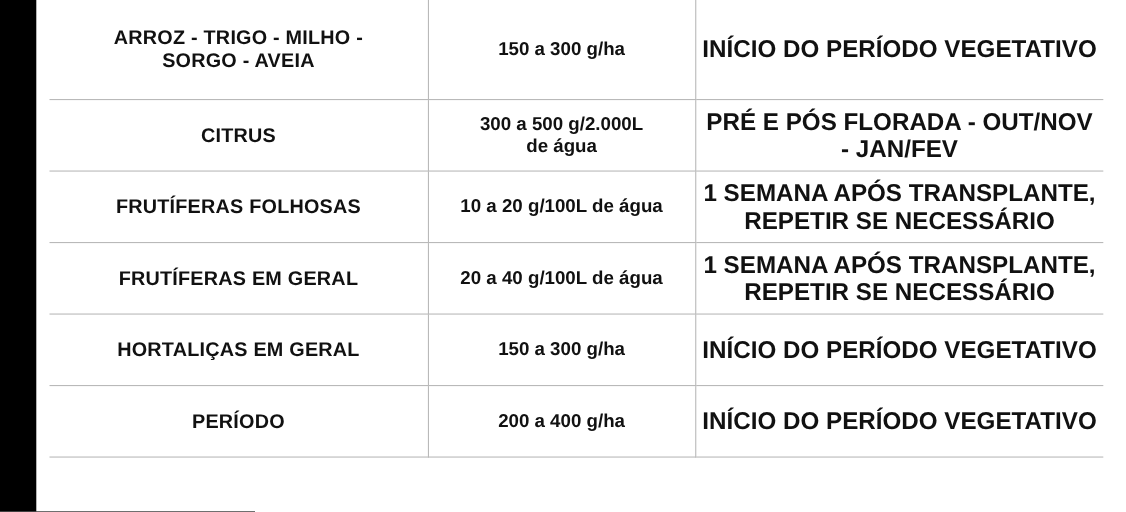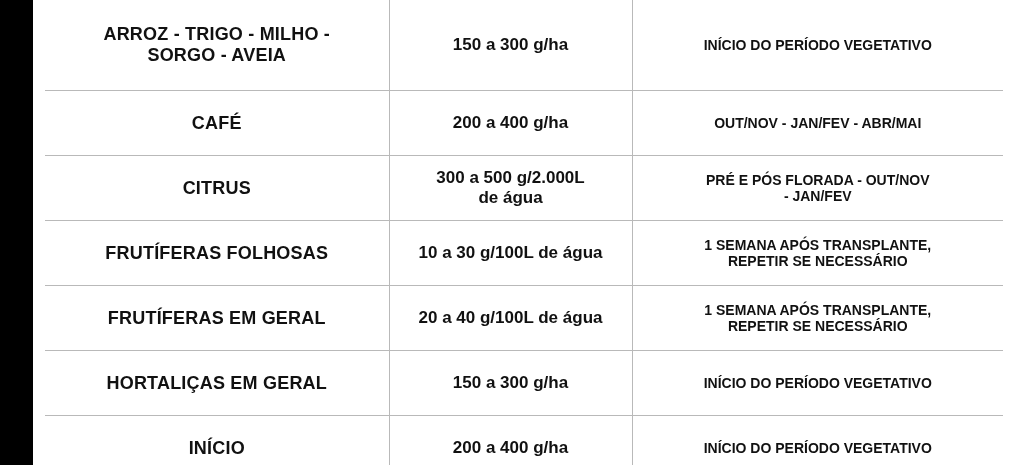--- a/index.html
+++ b/index.html
@@ -54,21 +54,21 @@
   table.dosage-table td.cell-crop {
     border-right: 1px solid #b9b9b9;
     font-size: 18px;
     letter-spacing: 0.2px;
   }
   table.dosage-table td.cell-dose {
     border-right: 1px solid #b9b9b9;
     font-size: 17px;
   }
   table.dosage-table td.cell-timing {
-    font-size: 14px;
+    font-size: 22px;
   }
   table.dosage-table tr:first-child td {
     border-top: none;
   }
   table.dosage-table tr.row-tall td {
     height: 78px;
   }
   table.dosage-table tr.row-mid td {
     height: 52px;
   }
@@ -97,52 +97,41 @@
             <span class="line-break">SORGO - AVEIA</span>
           </td>
           <td class="cell-dose">
             <span class="line-break">150 a 300 g/ha</span>
           </td>
           <td class="cell-timing">
             <span class="line-break">INÍCIO DO PERÍODO VEGETATIVO</span>
           </td>
         </tr>
 
-        <tr class="row-std">
-          <td class="cell-crop">
-            <span class="line-break">CAFÉ</span>
-          </td>
-          <td class="cell-dose">
-            <span class="line-break">200 a 400 g/ha</span>
-          </td>
-          <td class="cell-timing">
-            <span class="line-break">OUT/NOV - JAN/FEV - ABR/MAI</span>
-          </td>
-        </tr>
 
         <tr class="row-mid">
           <td class="cell-crop">
             <span class="line-break">CITRUS</span>
           </td>
           <td class="cell-dose">
             <span class="line-break">300 a 500 g/2.000L</span>
             <span class="line-break">de água</span>
           </td>
           <td class="cell-timing">
             <span class="line-break">PRÉ E PÓS FLORADA - OUT/NOV</span>
             <span class="line-break">- JAN/FEV</span>
           </td>
         </tr>
 
         <tr class="row-mid">
           <td class="cell-crop">
             <span class="line-break">FRUTÍFERAS FOLHOSAS</span>
           </td>
           <td class="cell-dose">
-            <span class="line-break">10 a 30 g/100L de água</span>
+            <span class="line-break">10 a 20 g/100L de água</span>
           </td>
           <td class="cell-timing">
             <span class="line-break">1 SEMANA APÓS TRANSPLANTE,</span>
             <span class="line-break">REPETIR SE NECESSÁRIO</span>
           </td>
         </tr>
 
         <tr class="row-mid">
           <td class="cell-crop">
             <span class="line-break">FRUTÍFERAS EM GERAL</span>
@@ -163,21 +152,21 @@
           <td class="cell-dose">
             <span class="line-break">150 a 300 g/ha</span>
           </td>
           <td class="cell-timing">
             <span class="line-break">INÍCIO DO PERÍODO VEGETATIVO</span>
           </td>
         </tr>
 
         <tr class="row-std">
           <td class="cell-crop">
-            <span class="line-break">INÍCIO</span>
+            <span class="line-break">PERÍODO</span>
           </td>
           <td class="cell-dose">
             <span class="line-break">200 a 400 g/ha</span>
           </td>
           <td class="cell-timing">
             <span class="line-break">INÍCIO DO PERÍODO VEGETATIVO</span>
           </td>
         </tr>
 
       </tbody>

